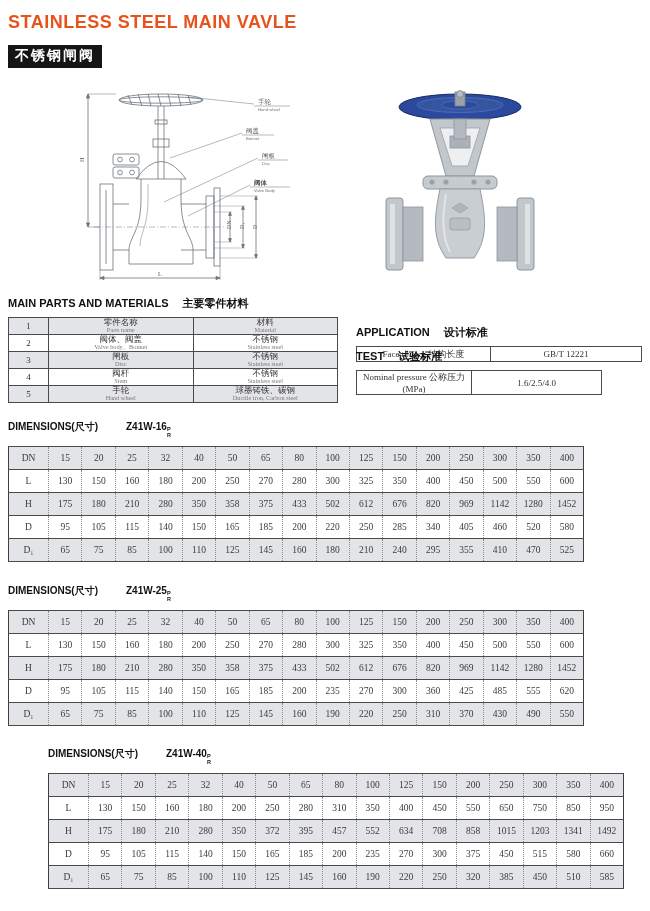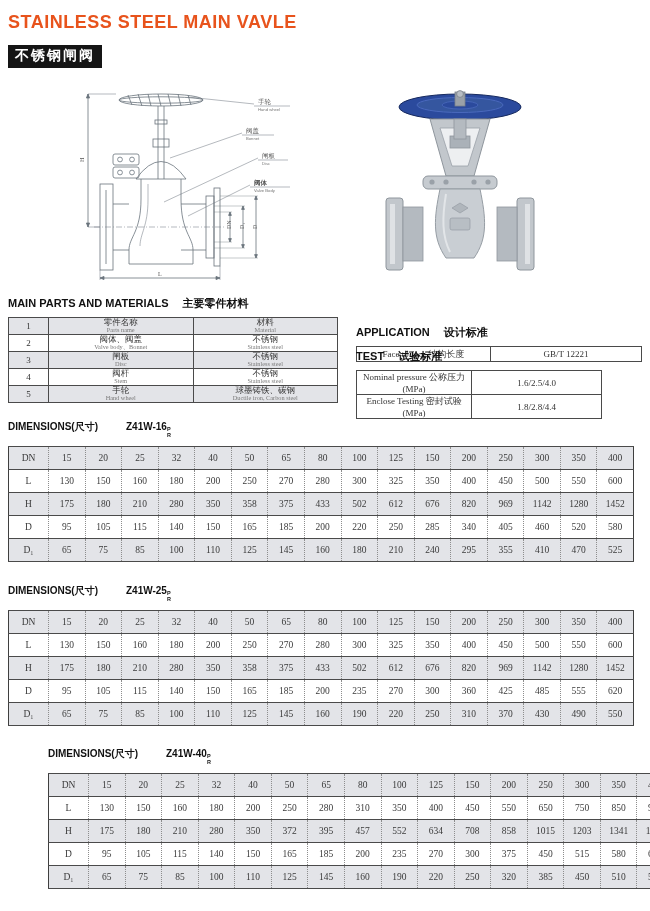--- a/index.html
+++ b/index.html
@@ -33,21 +33,21 @@
   .parts-table .no { font-size:9px; color:#333; font-family:"Liberation Serif",serif; }
 
   
   .app-section  { position:absolute; left:356px; top:296px; width:286px;margin-top:29px; }
   .test-section { position:absolute; left:356px; top:349px; width:246px; }
   .kv-table { border:1.5px solid #3f3f3f; }
   .kv-table td { border:1px solid #4a4a4a; text-align:center; height:15px; font-size:9px; color:#333; font-family:"Liberation Serif",serif; padding:0 2px; }
   .kv-table col.c-k { width:47%; }
 
   
-  .dim-section { position:absolute; left:8px; width:626px; }
+  .dim-section { position:absolute; left:8px; width:576px; }
   .dim1 { top:420px; } .dim2 { top:584px; } .dim3 { top:747px;margin-left:40px; }
   .dim-head { font-size:10px; font-weight:bold; color:#111; margin-bottom:7px; }
   .dim-head .model { margin-left:28px; }
   .pr { display:inline-flex; flex-direction:column; font-size:5.5px; line-height:1.05; vertical-align:-1px; font-style:normal; }
   .pr i { font-style:normal; }
   .dim-table { border:1.5px solid #3f3f3f; }
   .dim-table td { border-top:1px solid #4a4a4a; border-bottom:1px solid #4a4a4a; border-left:1px dotted #8d8d8d; text-align:center; height:23px; font-size:9.5px; color:#3a3a3a; font-family:"Liberation Serif",serif; padding:0; }
   .dim-table td:first-child { border-left:none; }
   .dim-table tr:nth-child(odd) { background:#e3e4e8; }
   .dim-table col.c-lbl { width:40px; }
@@ -284,24 +284,20 @@
     <table class="kv-table">
       <colgroup>
           <col class="c-k">
           <col>
         </colgroup>
       <tbody>
           <tr>
             <td class="klabel">Nominal pressure 公称压力(MPa)</td>
             <td class="kval">1.6/2.5/4.0</td>
           </tr>
-          <tr>
-            <td class="klabel">Enclose Testing 密封试验(MPa)</td>
-            <td class="kval">1.8/2.8/4.4</td>
-          </tr>
         </tbody>
     </table>
   </div>
 
   <div class="dim-section dim1">
     <div class="dim-head">
       <span>DIMENSIONS(尺寸)</span><span class="model">Z41W-16</span><span class="pr">
           <i>P</i>
           <i>R</i>
         </span>

